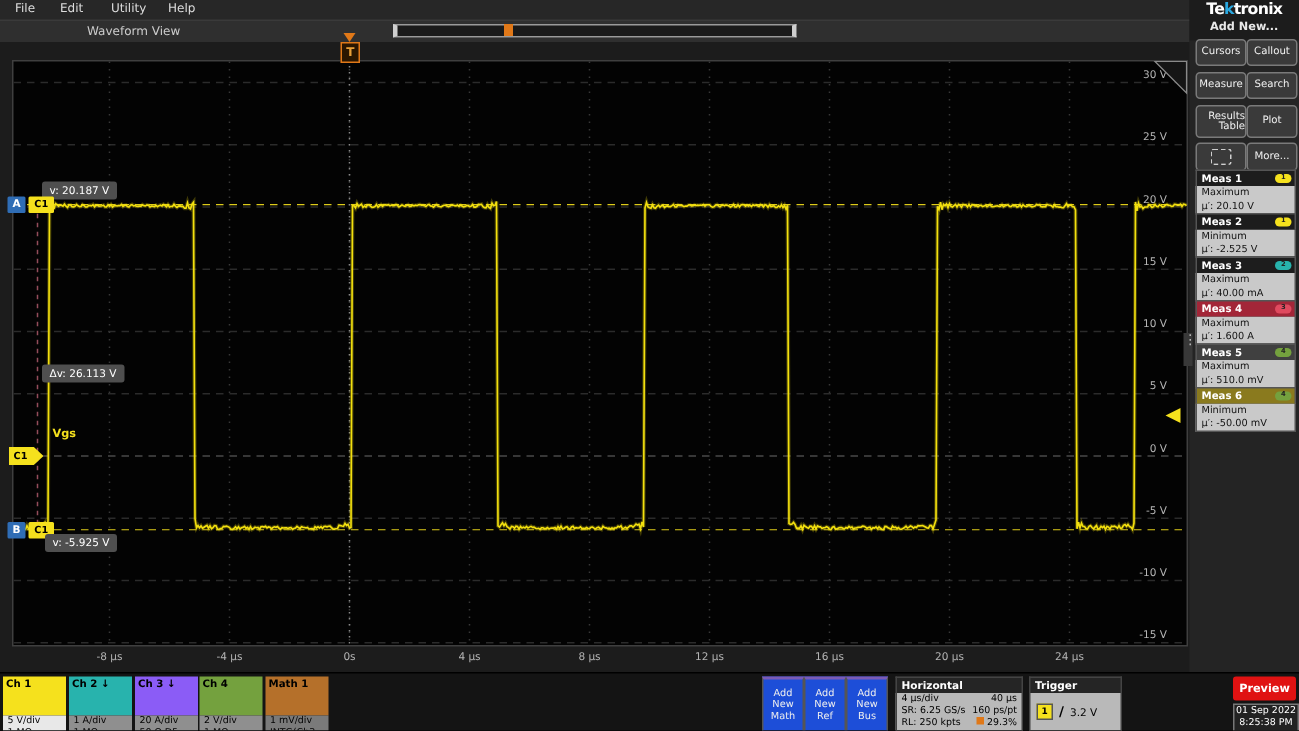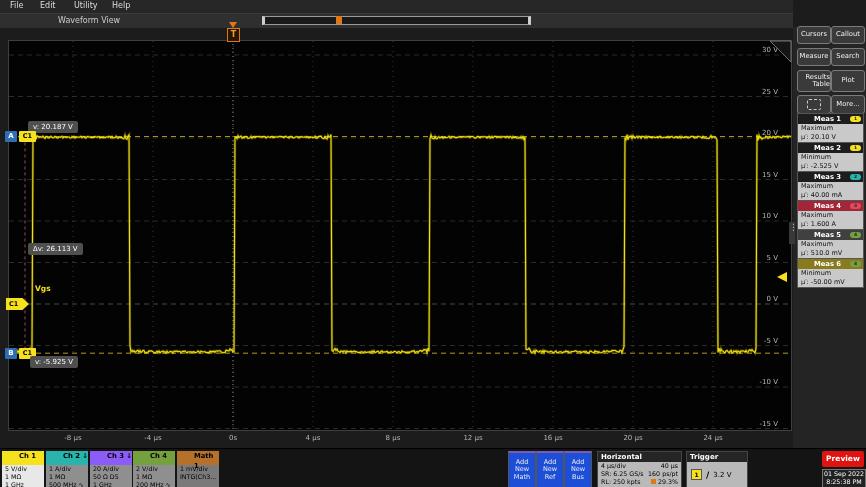--- a/index.html
+++ b/index.html
@@ -20,21 +20,21 @@
   .addnew{font-size:7.5px;color:#e8e8e8;font-weight:bold;line-height:11px;}
   
   .sidebar{left:793px;top:27px;width:73px;height:421px;background:#242424;}
   .side-btn{position:absolute;width:32px;background:#3a3a3a;border:1px solid #7a7a7a;border-radius:3px;
             color:#f0f0f0;font-size:6.8px;display:flex;align-items:center;justify-content:center;
             text-align:right;line-height:7.5px;cursor:pointer;}
   .zoom-glyph{display:inline-block;width:12px;height:9px;border:1px dashed #cfcfcf;border-radius:2px;}
   
   .meas{position:absolute;left:797px;width:67px;height:28px;}
   .meas-h{height:10px;background:#1d1d1d;border:1px solid #555;border-bottom:none;color:#fff;
-          font-size:6.8px;font-weight:bold;line-height:10px;padding-left:16px;position:relative;}
+          font-size:6.8px;font-weight:bold;line-height:10px;padding-left:3px;position:relative;}
   .meas-pill{position:absolute;right:2px;top:2px;width:11px;height:6px;border-radius:3px;
              font-size:4.5px;color:#222;text-align:center;line-height:6px;font-weight:bold;}
   .meas-b{height:18px;background:#c9c9c9;border:1px solid #555;border-top:none;color:#111;
           font-size:6.5px;line-height:9px;padding-left:3px;}
   
   .curlabel{position:absolute;background:#4f4f4f;border-radius:2px;color:#fff;font-size:7px;
             line-height:12px;height:12px;padding:0 5px;white-space:nowrap;}
   .cbadge{position:absolute;width:12px;height:11px;background:#2f6db5;color:#fff;font-size:7px;
           font-weight:bold;text-align:center;line-height:11px;border-radius:1px;}
   .ctag{position:absolute;width:17px;height:11px;background:#f5e11d;color:#000;font-size:6.5px;
@@ -47,21 +47,21 @@
               border-bottom:5px solid transparent;border-right:10px solid #f5e11d;}
   .tflag-tri{position:absolute;width:0;height:0;border-left:4px solid transparent;
              border-right:4px solid transparent;border-top:6px solid #e07818;}
   .tflag-box{position:absolute;width:11px;height:12px;border:1px solid #e07818;background:#2a1600;
              color:#e8a038;font-size:8px;font-weight:bold;text-align:center;line-height:12px;}
   .drag-handle{position:absolute;left:789px;top:222px;width:6px;height:22px;background:#383838;
                color:#bbb;font-size:9px;line-height:10px;text-align:center;}
   
   .bottombar{left:0;top:448px;width:866px;height:39px;background:#141414;border-top:1px solid #000;}
   .chbadge{position:absolute;top:2px;width:42px;height:35px;cursor:pointer;}
-  .chbadge .h{height:14px;font-size:6.8px;font-weight:bold;color:#000;line-height:10px;padding-left:17px;}
+  .chbadge .h{height:26px;font-size:6.8px;font-weight:bold;color:#000;line-height:10px;padding-left:2px;}
   .chbadge .b{height:25px;font-size:6.3px;line-height:8.2px;color:#000;padding-left:3px;overflow:hidden;}
   .addbtn{position:absolute;top:2px;width:26px;height:34px;background:#1d4ed8;border:1px solid #555;
           border-top:2px solid #7a5ab5;color:#eee;font-size:6.5px;line-height:7.5px;display:flex;
           align-items:center;justify-content:center;text-align:center;cursor:pointer;}
   .panel{position:absolute;top:2px;height:35px;}
   .panel .h{height:10px;background:#252525;color:#fff;font-size:7px;font-weight:bold;
             line-height:10px;padding-left:3px;border:1px solid #444;border-bottom:none;}
   .panel .b{height:25px;background:#b9b9b9;color:#000;font-size:6.3px;border:1px solid #444;border-top:none;}
   .prow{display:flex;justify-content:space-between;padding:0 3px;line-height:8.2px;}
   .trig-src{display:inline-block;width:9px;height:9px;background:#f5e11d;border:1px solid #555;
@@ -83,20 +83,24 @@
     <span class="menu-item" style="left:112px">Help</span>
   </div>
 
   <div class="abs tabbar">
     <span class="tab-label">Waveform View</span>
     <div class="record-view">
       <div class="record-trig"></div>
     </div>
   </div>
 
+  <div class="abs brand-area">
+    <div class="logo"><span>Te</span><span class="k">k</span><span>tronix</span></div>
+    <div class="addnew">Add New...</div>
+  </div>
 
   <div class="abs sidebar"></div>
   <div class="side-btn" style="left:797px;top:26px;height:16px">Cursors</div>
   <div class="side-btn" style="left:831px;top:26px;height:16px">Callout</div>
   <div class="side-btn" style="left:797px;top:48px;height:16px">Measure</div>
   <div class="side-btn" style="left:831px;top:48px;height:16px">Search</div>
   <div class="side-btn" style="left:797px;top:70px;height:20px">Results Table</div>
   <div class="side-btn" style="left:831px;top:70px;height:20px">Plot</div>
   <div class="side-btn" style="left:797px;top:95px;height:17px">
       <span class="zoom-glyph"></span>

